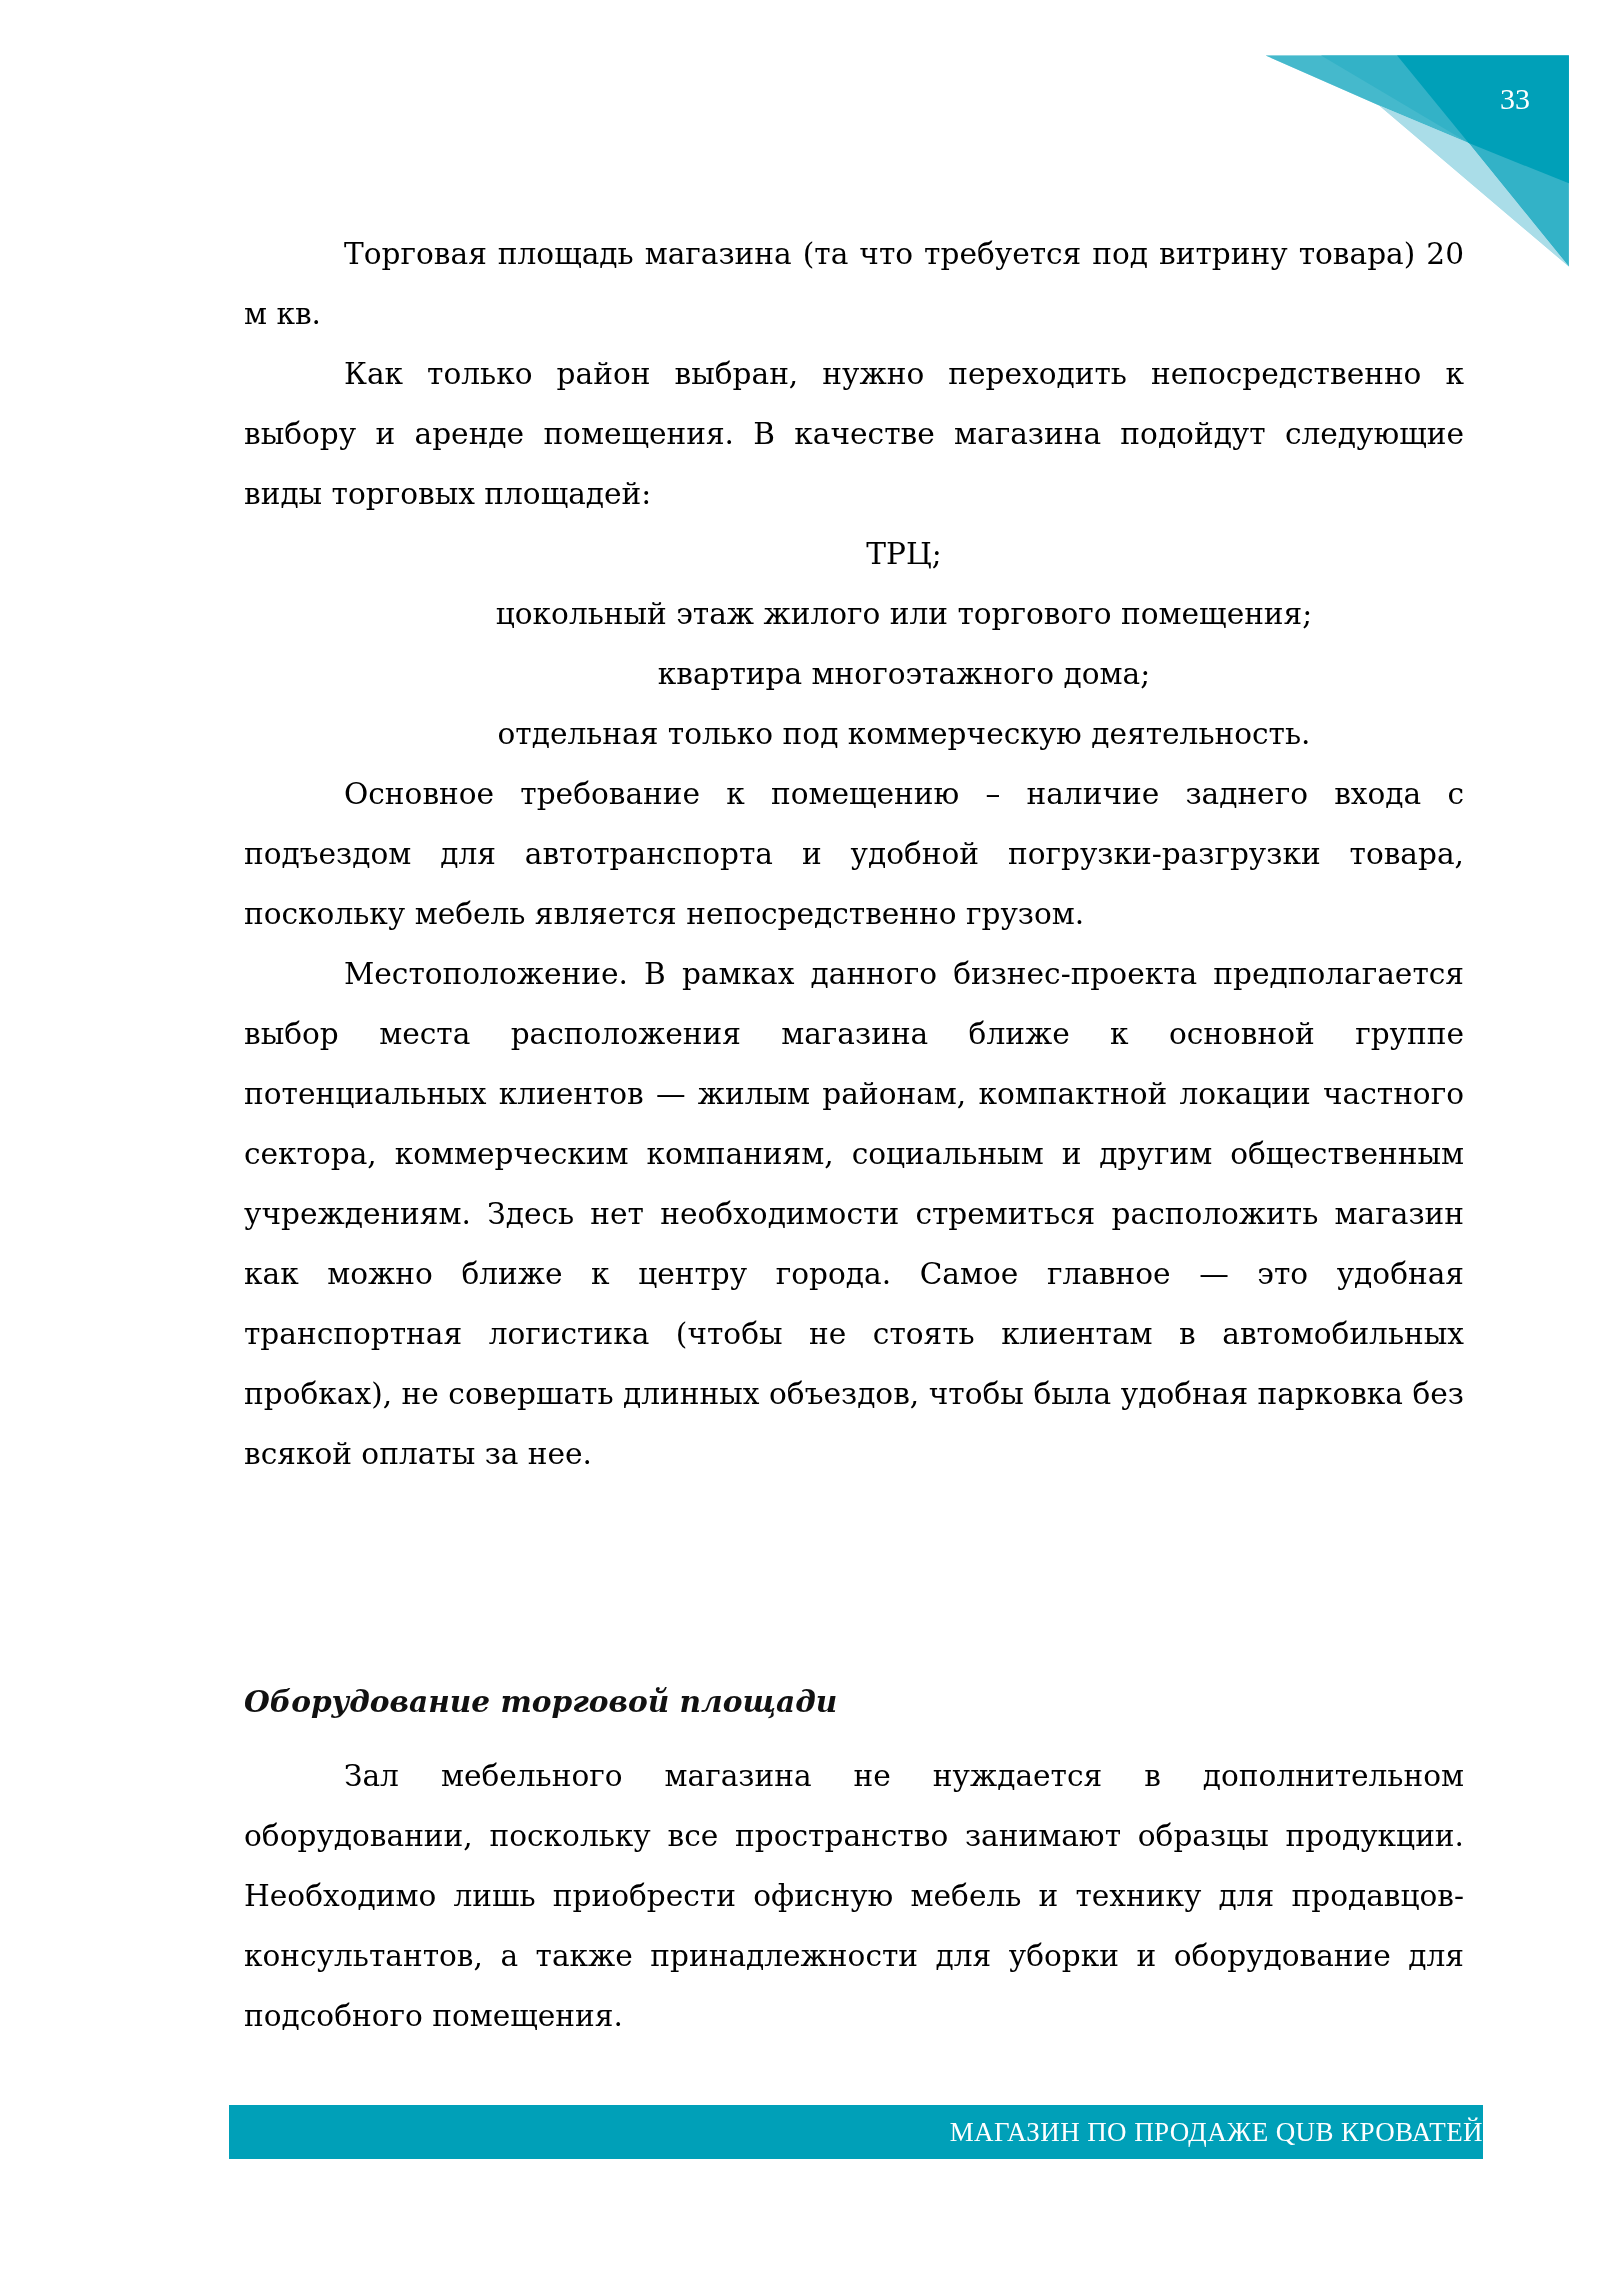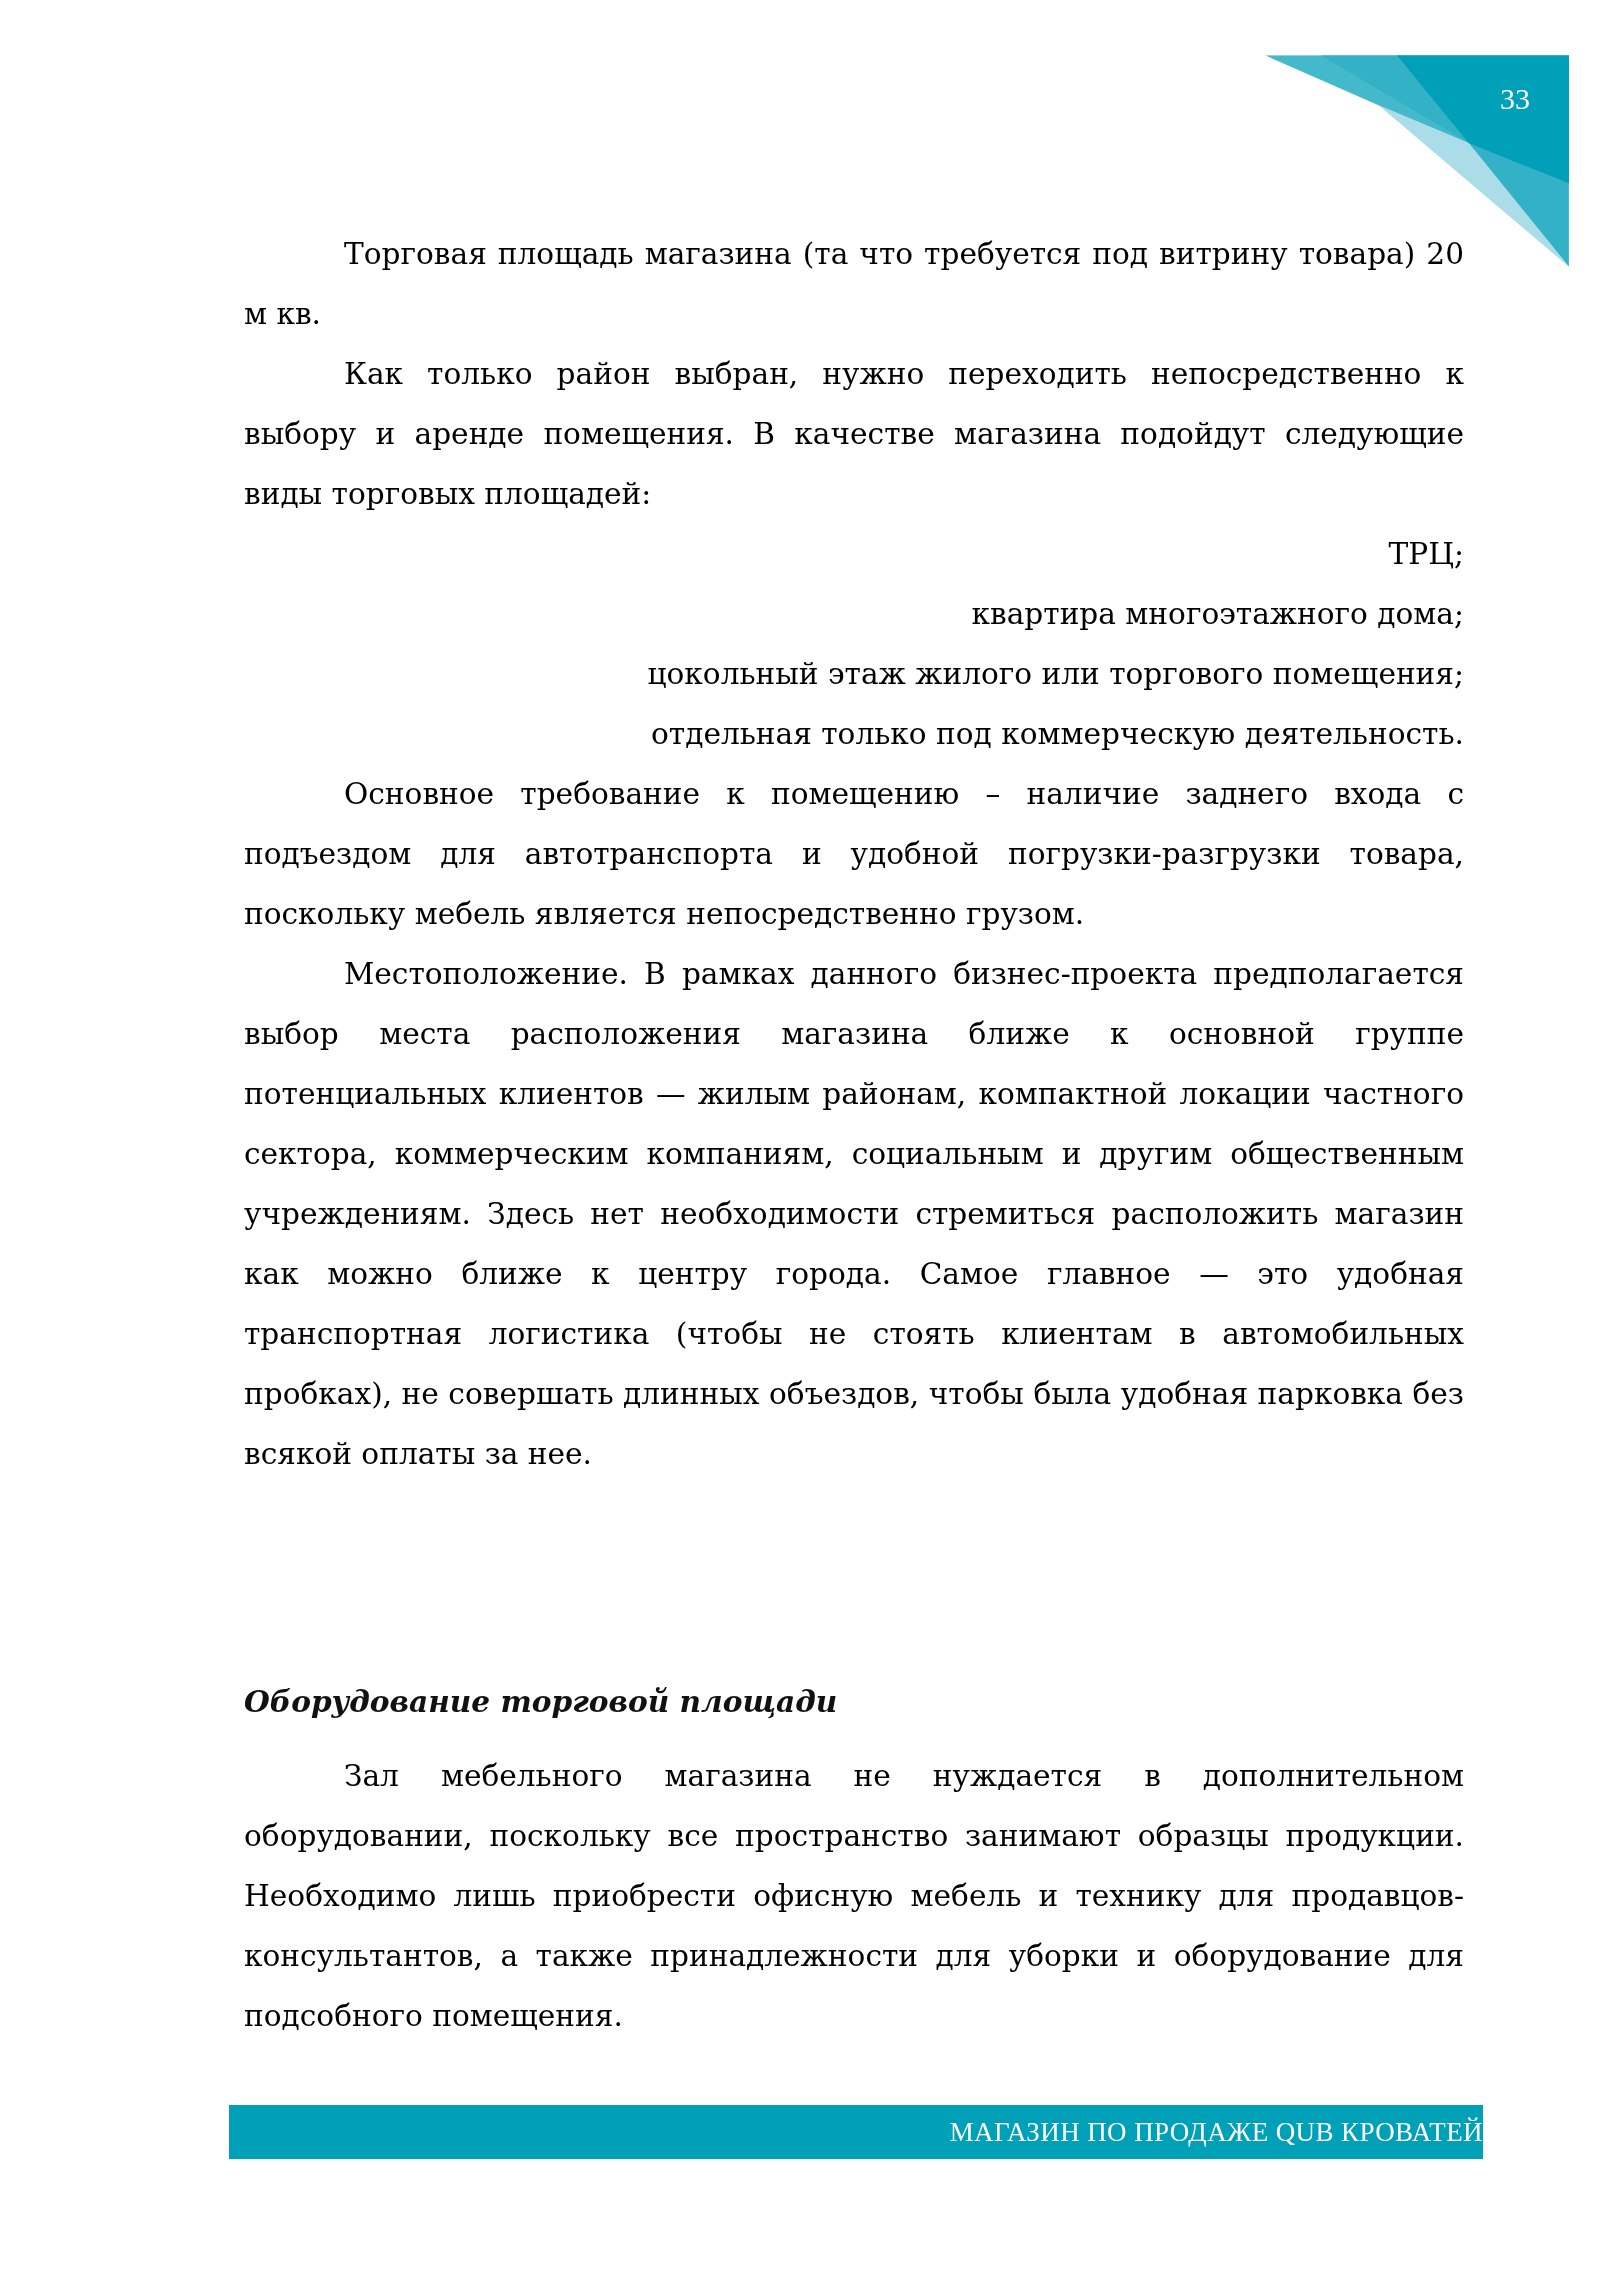--- a/index.html
+++ b/index.html
@@ -9,21 +9,21 @@
   .page-num {
     position: absolute; left: 1488px; top: 82px; width: 54px; text-align: center;
     font-family: "Liberation Serif", serif; font-size: 30px; color: #ffffff;
   }
   .text {
     position: absolute; left: 244px; width: 1220px;
     font-family: "DejaVu Serif", serif; font-size: 29.6px; color: #000000;
     line-height: 60px;
   }
   .p { margin: 0; text-align: justify; text-indent: 100px; }
-  .li { margin: 0; padding-left: 100px; text-align: right; }
+  .li { margin: 0; padding-left: 100px; text-align: center; }
   .heading {
     position: absolute; left: 244px; top: 1675px;
     font-family: "DejaVu Serif", serif; font-style: italic; font-weight: bold;
     font-size: 29.6px; color: #111; line-height: 54px; margin: 0;
   }
   .footer {
     position: absolute; left: 229px; top: 2105px; width: 1254px; height: 54px;
     background: #00a0b8; display: flex; align-items: center; justify-content: flex-end;
   }
   .footer span {
@@ -41,22 +41,22 @@
     <polygon points="1475,62 1752,62 1752,298 1640,160" fill="#33b2c7"></polygon>
     <polygon points="1540,118 1640,160 1752,298" fill="#aadde8"></polygon>
     <polygon points="1560,62 1752,62 1752,205 1640,160" fill="#00a0b8"></polygon>
   </svg>
   <div class="page-num">33</div>
 
   <div class="text" style="top:224px;">
     <p class="p">Торговая площадь магазина (та что требуется под витрину товара) 20 м кв.</p>
     <p class="p">Как только район выбран, нужно переходить непосредственно к выбору и аренде помещения. В качестве магазина подойдут следующие виды торговых площадей:</p>
     <p class="li">ТРЦ;</p>
+    <p class="li">цокольный этаж жилого или торгового помещения;</p>
     <p class="li">квартира многоэтажного дома;</p>
-    <p class="li">цокольный этаж жилого или торгового помещения;</p>
     <p class="li">отдельная только под коммерческую деятельность.</p>
     <p class="p">Основное требование к помещению – наличие заднего входа с подъездом для автотранспорта и удобной погрузки-разгрузки товара, поскольку мебель является непосредственно грузом.</p>
     <p class="p">Местоположение. В рамках данного бизнес-проекта предполагается выбор места расположения магазина ближе к основной группе потенциальных клиентов — жилым районам, компактной локации частного сектора, коммерческим компаниям, социальным и другим общественным учреждениям. Здесь нет необходимости стремиться расположить магазин как можно ближе к центру города. Самое главное — это удобная транспортная логистика (чтобы не стоять клиентам в автомобильных пробках), не совершать длинных объездов, чтобы была удобная парковка без всякой оплаты за нее.</p>
   </div>
 
   <h2 class="heading">Оборудование торговой площади</h2>
 
   <div class="text" style="top:1746px;">
     <p class="p">Зал мебельного магазина не нуждается в дополнительном оборудовании, поскольку все пространство занимают образцы продукции. Необходимо лишь приобрести офисную мебель и технику для продавцов-консультантов, а также принадлежности для уборки и оборудование для подсобного помещения.</p>
   </div>

